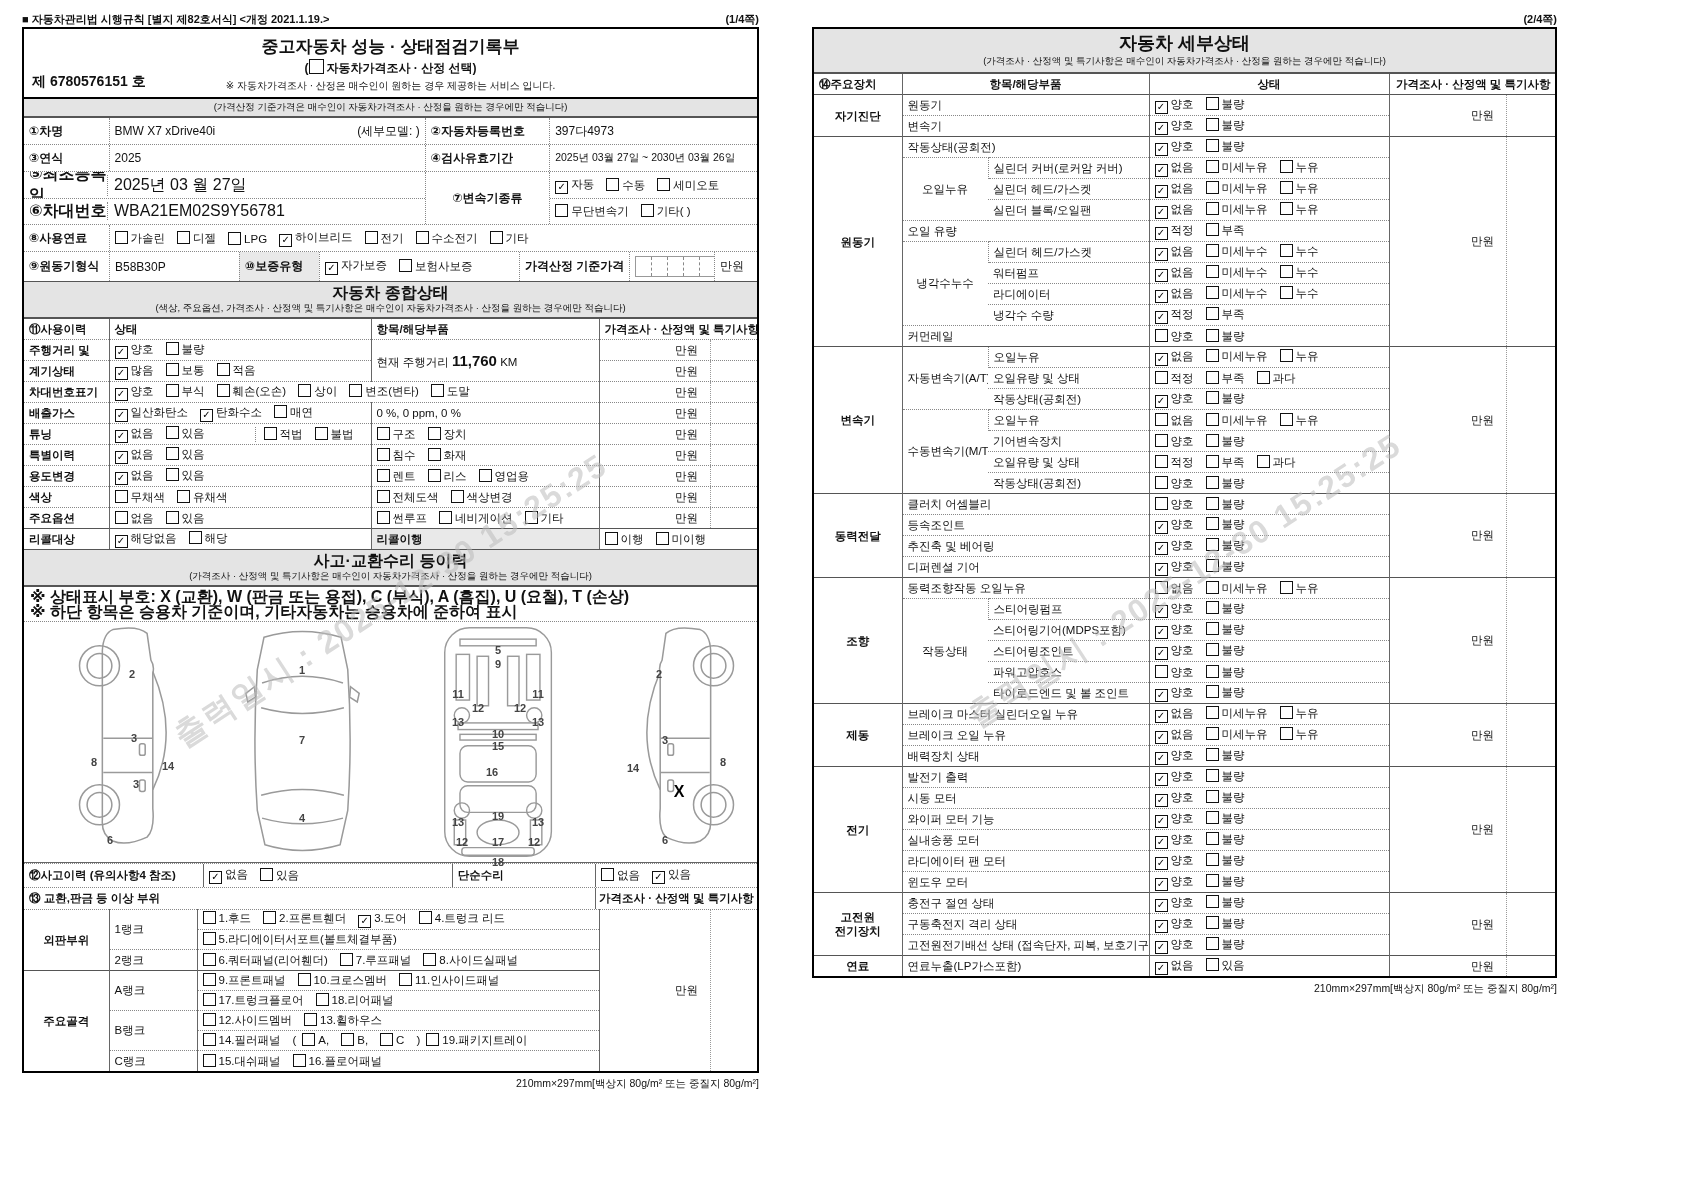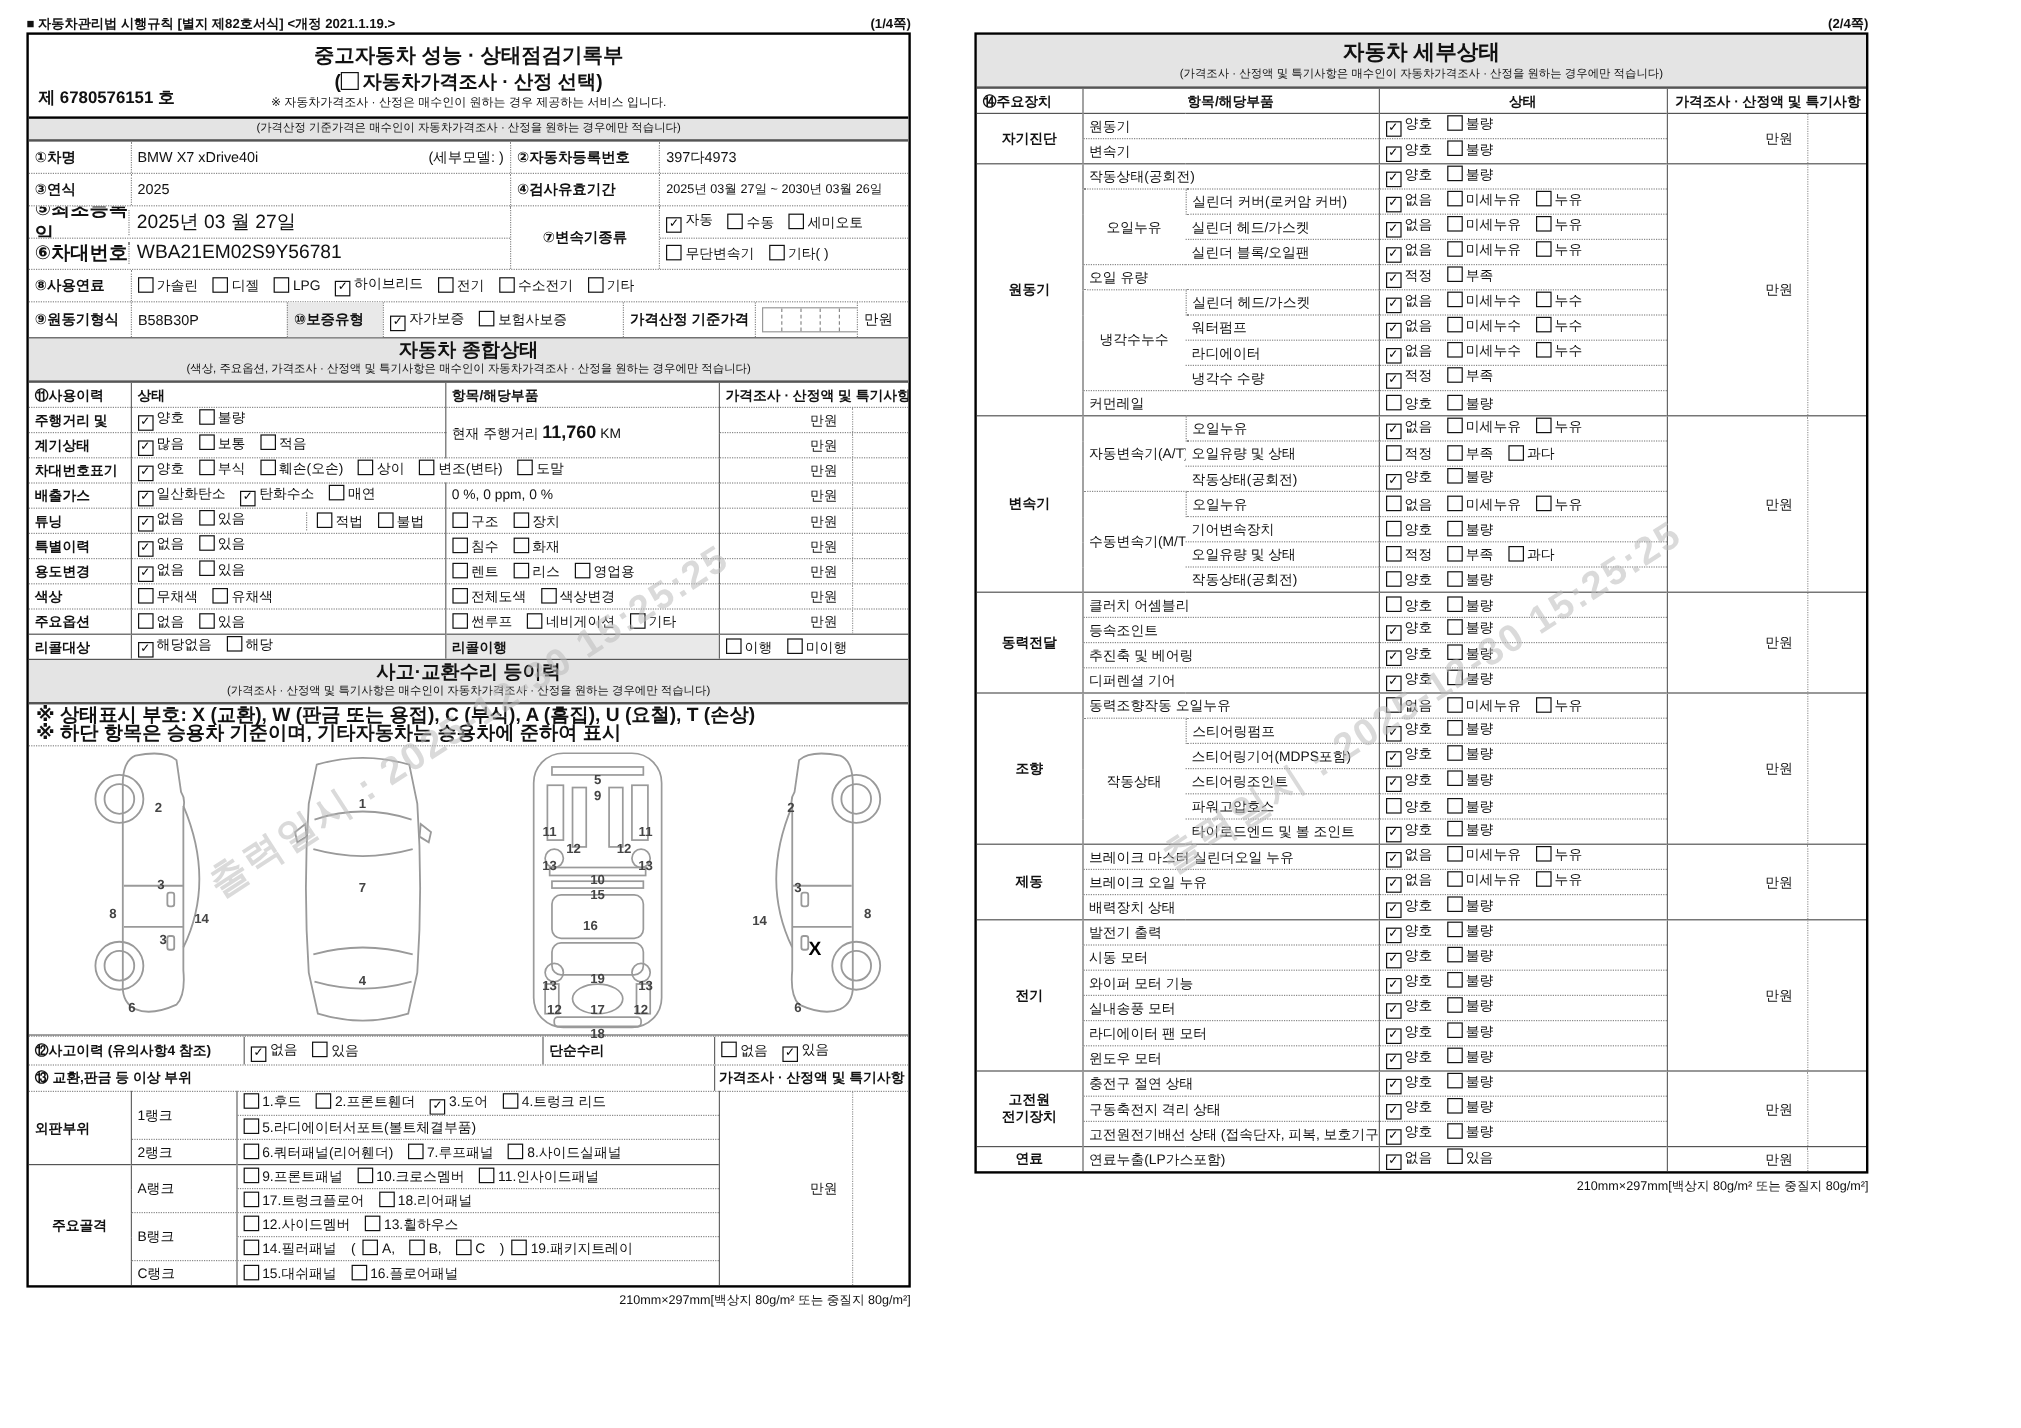--- a/index.html
+++ b/index.html
@@ -9,21 +9,21 @@
   #p1{left:22px;width:737px;}
   #p2{left:812px;width:745px;}
   .meta{display:flex;justify-content:space-between;font-size:11px;font-weight:bold;height:17px;align-items:flex-end;}
   .frame{border:2px solid #000;background:#fff;position:relative;overflow:hidden;}
   .wm{position:absolute;left:50%;top:550px;transform:translateX(-50%) rotate(-33deg);
       font-size:32px;font-weight:bold;color:#bcbcbc;opacity:.55;white-space:nowrap;
       letter-spacing:2px;z-index:6;pointer-events:none;}
   
   .tblock{position:relative;border-bottom:2px solid #000;padding:6px 0 4px;text-align:center;}
   .t1{font-size:17px;font-weight:bold;line-height:23px;}
-  .t2{font-size:16px;font-weight:bold;line-height:21px;}
+  .t2{font-size:12px;font-weight:bold;line-height:21px;}
   .tnote{font-size:10px;line-height:14px;}
   .docno{position:absolute;left:8px;bottom:6px;font-size:14px;font-weight:bold;}
   .bar{background:#e4e4e4;border-bottom:2px solid #555;text-align:center;padding:2px 0 3px;}
   .bar .bt{font-size:16px;font-weight:bold;line-height:18px;}
   .bar .bn{font-size:9.5px;line-height:12px;}
   
   .cb{display:inline-block;width:11px;height:11px;border:1.5px solid #111;background:#fff;
       margin-right:3px;vertical-align:-2px;text-align:center;line-height:10px;
       font-size:10px;font-weight:bold;color:#000;}
   .cb.lg{width:13px;height:13px;line-height:12px;}
@@ -397,21 +397,21 @@
 
     <table>
       <colgroup>
           <col style="width:85px">
           <col style="width:88px">
           <col style="width:402px">
           <col style="width:162px">
         </colgroup>
       <tbody>
           <tr>
-        <td class="lbl" rowspan="3" style="">외판부위</td>
+        <td class="lbl" rowspan="3" style="text-align:center">외판부위</td>
         <td class="sv" rowspan="2">1랭크</td>
         <td class="sv" style="height:19px"><span class="opt"><span class="cb"></span><span>1.후드</span></span><span class="opt"><span class="cb"></span><span>2.프론트휀더</span></span><span class="opt"><span class="cb on">✓</span><span>3.도어</span></span><span class="opt"><span class="cb"></span><span>4.트렁크 리드</span></span></td>
         <td class="price sv" rowspan="8"><span class="u">만원</span></td>
       </tr>
       <tr>
             <td class="sv" style="height:19px"><span class="opt"><span class="cb"></span><span>5.라디에이터서포트(볼트체결부품)</span></span></td>
           </tr>
       <tr>
         <td class="sv">2랭크</td>
         <td class="sv" style="height:19px"><span class="opt"><span class="cb"></span><span>6.쿼터패널(리어휀더)</span></span><span class="opt"><span class="cb"></span><span>7.루프패널</span></span><span class="opt"><span class="cb"></span><span>8.사이드실패널</span></span></td>

